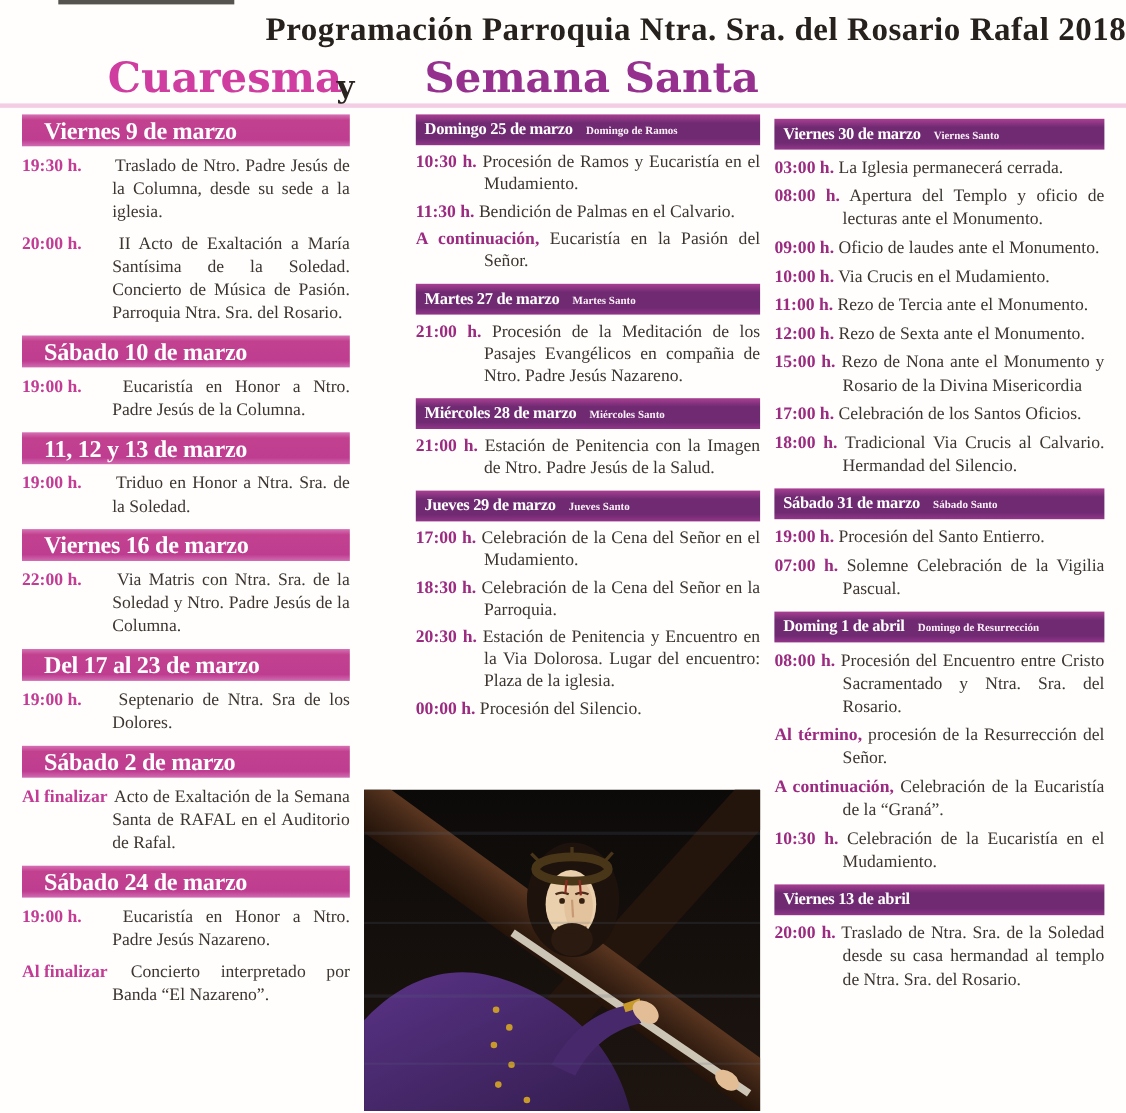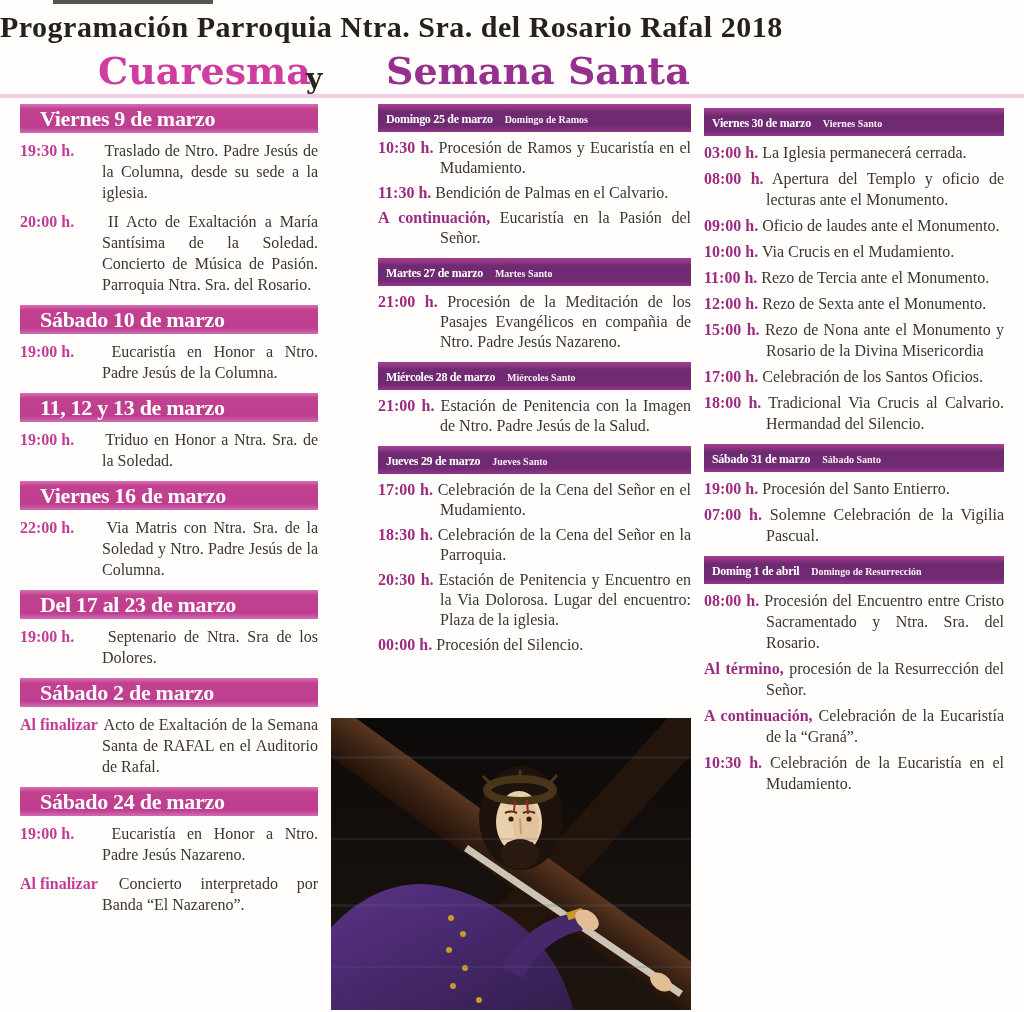--- a/index.html
+++ b/index.html
@@ -4,21 +4,21 @@
 <style>
   html,body{margin:0;padding:0;background:#ffffff;}
   .page{position:relative;width:1024px;height:1012px;background:#fffefc;overflow:hidden;
         font-family:"Liberation Serif",serif;color:#3c3530;}
 
   
   .artifact-top{position:absolute;left:53px;top:0;width:160px;height:4px;background:#56544e;}
   .artifact-pink-line{position:absolute;left:0;top:94px;width:100%;height:4px;background:#f3cde4;}
 
   
-  .title{position:absolute;top:10px;left:0;width:100%;text-align:left;
+  .title{position:absolute;top:10px;left:0;width:100%;text-align:right;
          font-family:"Liberation Serif",serif;font-weight:bold;font-size:30px;
          color:#26211c;letter-spacing:.5px;}
   .sub-cuaresma{position:absolute;top:48px;left:98px;font-family:"DejaVu Serif",serif;
          font-weight:bold;font-size:38px;color:#cf3da0;}
   .sub-y{position:absolute;top:62px;left:306px;font-family:"DejaVu Serif",serif;
          font-weight:bold;font-size:28px;color:#2a2420;}
   .sub-semana{position:absolute;top:48px;left:386px;font-family:"DejaVu Serif",serif;
          font-weight:bold;font-size:38px;color:#96308e;}
 
   
@@ -28,21 +28,21 @@
   .col-right{left:704px;top:108px;width:300px;font-size:16px;line-height:21px;}
 
   .sec{margin-bottom:10px;}
   .banner{height:29px;line-height:29px;padding:0 8px;white-space:nowrap;overflow:hidden;
           margin-bottom:7px;}
   .col-left .banner{background:linear-gradient(180deg,#d671b5 0%,#c2418f 18%,#bf3d90 80%,#d06cb2 100%);padding-left:20px;}
   .col-mid .banner,.col-right .banner{height:28px;line-height:28px;margin-bottom:6px;
           background:linear-gradient(180deg,#a93f92 0%,#6f2a72 28%,#6f2a72 78%,#93358a 100%);}
   .b-label{font-family:"Liberation Serif",serif;font-weight:bold;color:#ffffff;
            font-size:22px;letter-spacing:-.3px;}
-  .col-mid .b-label,.col-right .b-label{font-size:12px;}
+  .col-mid .b-label,.col-right .b-label{font-size:15px;}
   .b-tag{font-family:"Liberation Serif",serif;font-weight:bold;color:#fbf0f8;
          font-size:10px;margin-left:8px;}
 
   .entry{margin:0 0 5px 0;padding-left:62px;text-indent:-62px;}
   .col-left .entry{padding-left:82px;text-indent:-82px;margin-bottom:8px;}
   .time{font-weight:bold;color:#9a2b80;font-family:Liberation Serif, serif;}
   .col-left .time{color:#c23b95;display:inline-block;width:80px;text-indent:0;}
 
   
   .photo-frame{position:absolute;left:331px;top:718px;width:360px;height:292px;background:#0e0b09;}
@@ -282,20 +282,29 @@
       <p class="entry">
         <span class="time">A continuación,</span>
         <span class="desc">Celebración de la Eucaristía de la “Graná”.</span>
       </p>
       <p class="entry">
         <span class="time">10:30 h.</span>
         <span class="desc">Celebración de la Eucaristía en el Mudamiento.</span>
       </p>
     </section>
 
+    <section class="sec">
+      <div class="banner">
+        <span class="b-label">Viernes 13 de abril</span>
+      </div>
+      <p class="entry">
+        <span class="time">20:00 h.</span>
+        <span class="desc">Traslado de Ntra. Sra. de la Soledad desde su casa hermandad al templo de Ntra. Sra. del Rosario.</span>
+      </p>
+    </section>
   </div>
 
   <div class="photo-frame">
     <svg width="360" height="292" viewBox="0 0 360 292" xmlns="http://www.w3.org/2000/svg">
       <defs>
         <linearGradient id="bgGrad" x1="0" y1="0" x2="0" y2="1">
           <stop offset="0" stop-color="#0c0a09"></stop>
           <stop offset="1" stop-color="#1e1510"></stop>
         </linearGradient>
         <linearGradient id="woodGrad" x1="0" y1="0" x2="0" y2="1">

